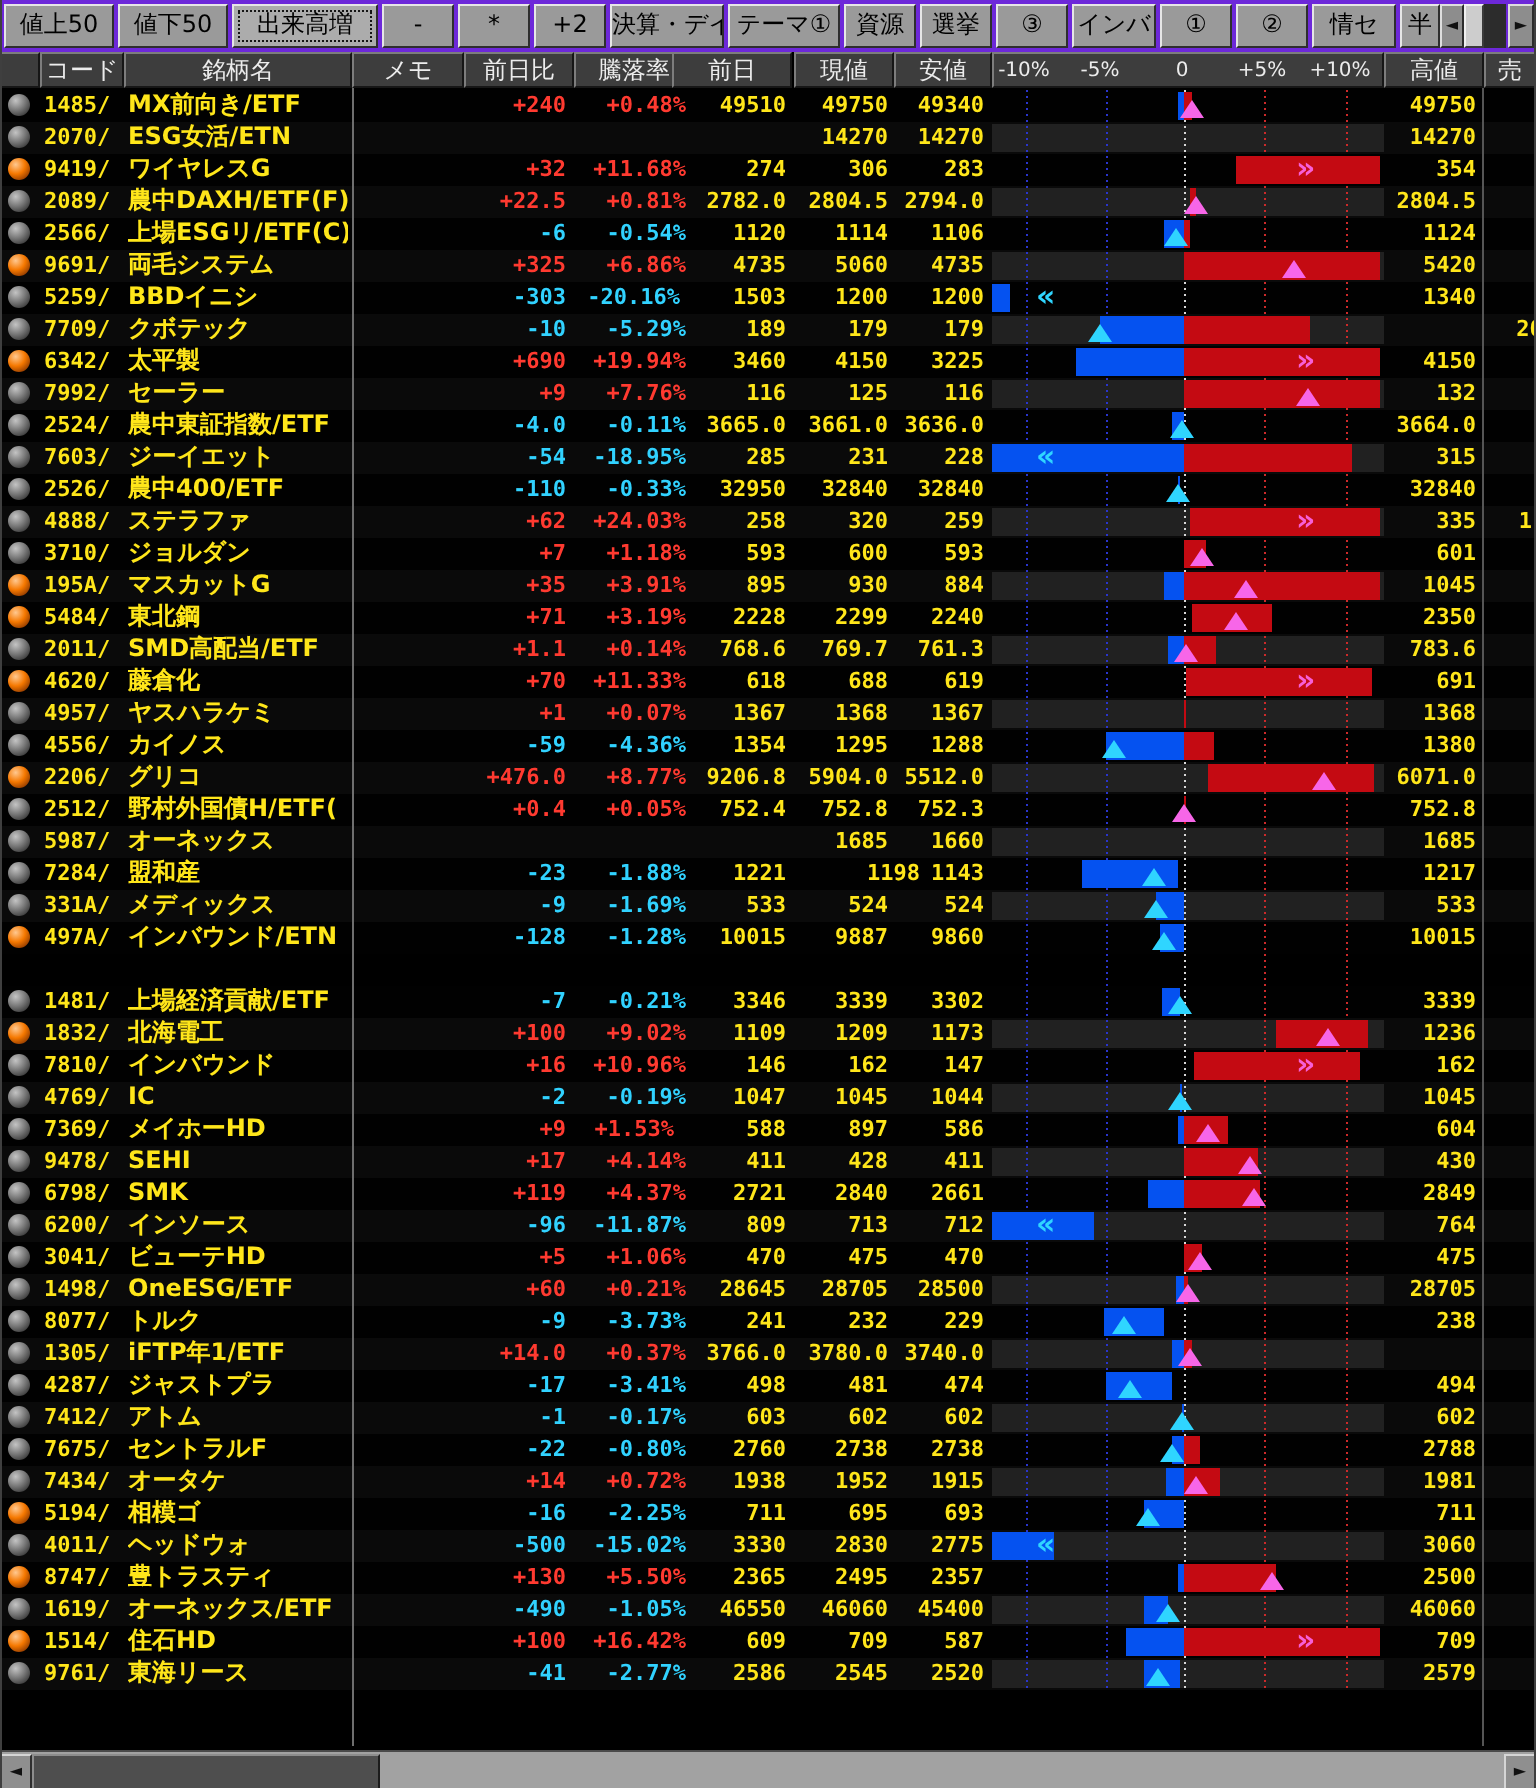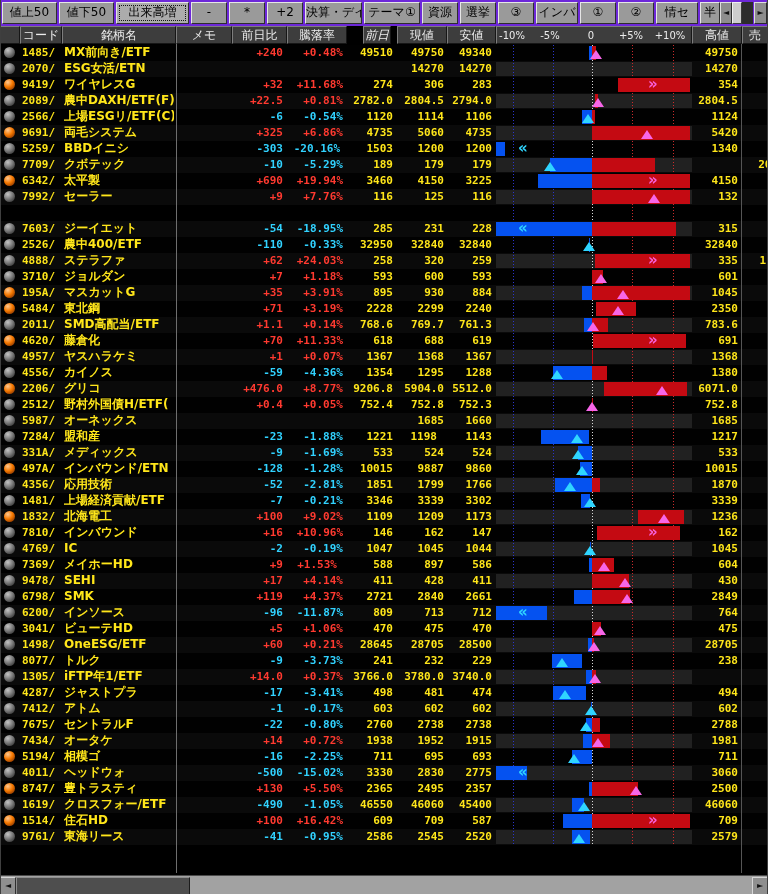--- a/index.html
+++ b/index.html
@@ -87,21 +87,21 @@
       <div class="mtrack" style="left: 742px; width: 11px;"></div>
       <div class="mbtn" style="left: 754px; width: 13px;">►</div>
     </div>
   <div class="header">
       <div class="hcell" style="left: 0px; width: 20px;"></div>
       <div class="hcell" style="left: 20px; width: 42px;">コード</div>
       <div class="hcell" style="left: 62px; width: 114px;">銘柄名</div>
       <div class="hcell" style="left: 176px; width: 56px;">メモ</div>
       <div class="hcell" style="left: 232px; width: 55px;">前日比</div>
       <div class="hcell" style="left: 287px; width: 60px;">騰落率</div>
-      <div class="hcell" style="left: 363px; width: 28px; font-style: italic;">前日</div>
+      <div class="hcell" style="left: 336px; width: 60px;">前日</div>
       <div class="hcell" style="left: 397px; width: 50px;">現値</div>
       <div class="hcell" style="left: 447px; width: 49px;">安値</div>
       <div class="hcell" style="left: 496px; width: 196px;">
         <div class="scl" style="left: 15px;">-10%</div>
         <div class="scl" style="left: 53px;">-5%</div>
         <div class="scl" style="left: 94px;">0</div>
         <div class="scl" style="left: 134px;">+5%</div>
         <div class="scl" style="left: 173px;">+10%</div>
       </div>
       <div class="hcell" style="left: 692px; width: 50px;">高値</div>
@@ -277,20 +277,36 @@
         <div class="cell num yel" style="left: 397px; width: 47px;">125</div>
         <div class="cell num yel" style="left: 447px; width: 45px;">116</div>
         <div class="cell num yel" style="left: 692px; width: 46px;">132</div>
         <div class="cell num yel" style="left: 742px; width: 24px;"></div>
         <div class="chart">
           <div class="altbg"></div>
           <div class="bar r" style="left: 96px; width: 98px;"></div>
           <div class="tri p" style="left: 152.08px;"></div>
         </div>
       </div>
+      <div class="row" style="top: 161px;">
+        <div class="bullet g"></div>
+        <div class="cell yel" style="left: 22px; width: 40px;">2524/</div>
+        <div class="cell yel name" style="left: 64px; width: 110px;">農中東証指数/ETF</div>
+        <div class="cell num neg" style="left: 232px; width: 51px;">-4.0</div>
+        <div class="cell num neg" style="left: 287px; width: 56px;">-0.11%</div>
+        <div class="cell num yel" style="left: 347px; width: 46px;">3665.0</div>
+        <div class="cell num yel" style="left: 397px; width: 47px;">3661.0</div>
+        <div class="cell num yel" style="left: 447px; width: 45px;">3636.0</div>
+        <div class="cell num yel" style="left: 692px; width: 46px;">3664.0</div>
+        <div class="cell num yel" style="left: 742px; width: 24px;"></div>
+        <div class="chart">
+          <div class="bar b" style="left: 89.6698px; width: 6.11187px;"></div>
+          <div class="tri c" style="left: 89.12px;"></div>
+        </div>
+      </div>
       <div class="row alt" style="top: 177px;">
         <div class="bullet g"></div>
         <div class="cell yel" style="left: 22px; width: 40px;">7603/</div>
         <div class="cell yel name" style="left: 64px; width: 110px;">ジーイエット</div>
         <div class="cell num neg" style="left: 232px; width: 51px;">-54</div>
         <div class="cell num neg" style="left: 287px; width: 56px;">-18.95%</div>
         <div class="cell num yel" style="left: 347px; width: 46px;">285</div>
         <div class="cell num yel" style="left: 397px; width: 47px;">231</div>
         <div class="cell num yel" style="left: 447px; width: 45px;">228</div>
         <div class="cell num yel" style="left: 692px; width: 46px;">315</div>
@@ -501,21 +517,21 @@
           <div class="altbg"></div>
         </div>
       </div>
       <div class="row" style="top: 385px;">
         <div class="bullet g"></div>
         <div class="cell yel" style="left: 22px; width: 40px;">7284/</div>
         <div class="cell yel name" style="left: 64px; width: 110px;">盟和産</div>
         <div class="cell num neg" style="left: 232px; width: 51px;">-23</div>
         <div class="cell num neg" style="left: 287px; width: 56px;">-1.88%</div>
         <div class="cell num yel" style="left: 347px; width: 46px;">1221</div>
-        <div class="cell num yel" style="left: 390px; width: 47px; text-align: right;">1198</div>
+        <div class="cell num yel" style="left: 413px; width: 47px; text-align: right;">1198</div>
         <div class="cell num yel" style="left: 447px; width: 45px;">1143</div>
         <div class="cell num yel" style="left: 692px; width: 46px;">1217</div>
         <div class="cell num yel" style="left: 742px; width: 24px;"></div>
         <div class="chart">
           <div class="bar b" style="left: 44.8943px; width: 48.4848px;"></div>
           <div class="tri c" style="left: 74.96px;"></div>
         </div>
       </div>
       <div class="row alt" style="top: 401px;">
         <div class="bullet g"></div>
@@ -543,38 +559,20 @@
         <div class="cell num yel" style="left: 347px; width: 46px;">10015</div>
         <div class="cell num yel" style="left: 397px; width: 47px;">9887</div>
         <div class="cell num yel" style="left: 447px; width: 45px;">9860</div>
         <div class="cell num yel" style="left: 692px; width: 46px;">10015</div>
         <div class="cell num yel" style="left: 742px; width: 24px;"></div>
         <div class="chart">
           <div class="bar b" style="left: 83.6186px; width: 12.3814px;"></div>
           <div class="tri c" style="left: 79.76px;"></div>
         </div>
       </div>
-      <div class="row alt" style="top: 433px;">
-        <div class="bullet g"></div>
-        <div class="cell yel" style="left: 22px; width: 40px;">4356/</div>
-        <div class="cell yel name" style="left: 64px; width: 110px;">応用技術</div>
-        <div class="cell num neg" style="left: 232px; width: 51px;">-52</div>
-        <div class="cell num neg" style="left: 287px; width: 56px;">-2.81%</div>
-        <div class="cell num yel" style="left: 347px; width: 46px;">1851</div>
-        <div class="cell num yel" style="left: 397px; width: 47px;">1799</div>
-        <div class="cell num yel" style="left: 447px; width: 45px;">1766</div>
-        <div class="cell num yel" style="left: 692px; width: 46px;">1870</div>
-        <div class="cell num yel" style="left: 742px; width: 24px;"></div>
-        <div class="chart">
-          <div class="altbg"></div>
-          <div class="bar b" style="left: 59.2631px; width: 36.7369px;"></div>
-          <div class="bar r" style="left: 96px; width: 8.21178px;"></div>
-          <div class="tri c" style="left: 67.52px;"></div>
-        </div>
-      </div>
       <div class="row" style="top: 449px;">
         <div class="bullet g"></div>
         <div class="cell yel" style="left: 22px; width: 40px;">1481/</div>
         <div class="cell yel name" style="left: 64px; width: 110px;">上場経済貢献/ETF</div>
         <div class="cell num neg" style="left: 232px; width: 51px;">-7</div>
         <div class="cell num neg" style="left: 287px; width: 56px;">-0.21%</div>
         <div class="cell num yel" style="left: 347px; width: 46px;">3346</div>
         <div class="cell num yel" style="left: 397px; width: 47px;">3339</div>
         <div class="cell num yel" style="left: 447px; width: 45px;">3302</div>
         <div class="cell num yel" style="left: 692px; width: 46px;">3339</div>
@@ -884,21 +882,21 @@
         <div class="cell num yel" style="left: 742px; width: 24px;"></div>
         <div class="chart">
           <div class="bar b" style="left: 93.2939px; width: 2.70613px;"></div>
           <div class="bar r" style="left: 96px; width: 45.666px;"></div>
           <div class="tri p" style="left: 134px;"></div>
         </div>
       </div>
       <div class="row alt" style="top: 753px;">
         <div class="bullet g"></div>
         <div class="cell yel" style="left: 22px; width: 40px;">1619/</div>
-        <div class="cell yel name" style="left: 64px; width: 110px;">クロスフォー/ETF</div>
+        <div class="cell yel name" style="left: 64px; width: 110px;">オーネックス/ETF</div>
         <div class="cell num neg" style="left: 232px; width: 51px;">-490</div>
         <div class="cell num neg" style="left: 287px; width: 56px;">-1.05%</div>
         <div class="cell num yel" style="left: 347px; width: 46px;">46550</div>
         <div class="cell num yel" style="left: 397px; width: 47px;">46060</div>
         <div class="cell num yel" style="left: 447px; width: 45px;">45400</div>
         <div class="cell num yel" style="left: 692px; width: 46px;">46060</div>
         <div class="cell num yel" style="left: 742px; width: 24px;"></div>
         <div class="chart">
           <div class="altbg"></div>
           <div class="bar b" style="left: 76.2363px; width: 11.3426px;"></div>
@@ -920,21 +918,21 @@
           <div class="bar b" style="left: 67.1002px; width: 28.8998px;"></div>
           <div class="bar r" style="left: 96px; width: 98px;"></div>
           <div class="chev o" style="left: 152px;">»</div>
         </div>
       </div>
       <div class="row alt" style="top: 785px;">
         <div class="bullet g"></div>
         <div class="cell yel" style="left: 22px; width: 40px;">9761/</div>
         <div class="cell yel name" style="left: 64px; width: 110px;">東海リース</div>
         <div class="cell num neg" style="left: 232px; width: 51px;">-41</div>
-        <div class="cell num neg" style="left: 287px; width: 56px;">-0.95%</div>
+        <div class="cell num neg" style="left: 287px; width: 56px;">-2.77%</div>
         <div class="cell num yel" style="left: 347px; width: 46px;">2586</div>
         <div class="cell num yel" style="left: 397px; width: 47px;">2545</div>
         <div class="cell num yel" style="left: 447px; width: 45px;">2520</div>
         <div class="cell num yel" style="left: 692px; width: 46px;">2579</div>
         <div class="cell num yel" style="left: 742px; width: 24px;"></div>
         <div class="chart">
           <div class="altbg"></div>
           <div class="bar b" style="left: 75.5824px; width: 18.2521px;"></div>
           <div class="tri c" style="left: 77.28px;"></div>
         </div>

